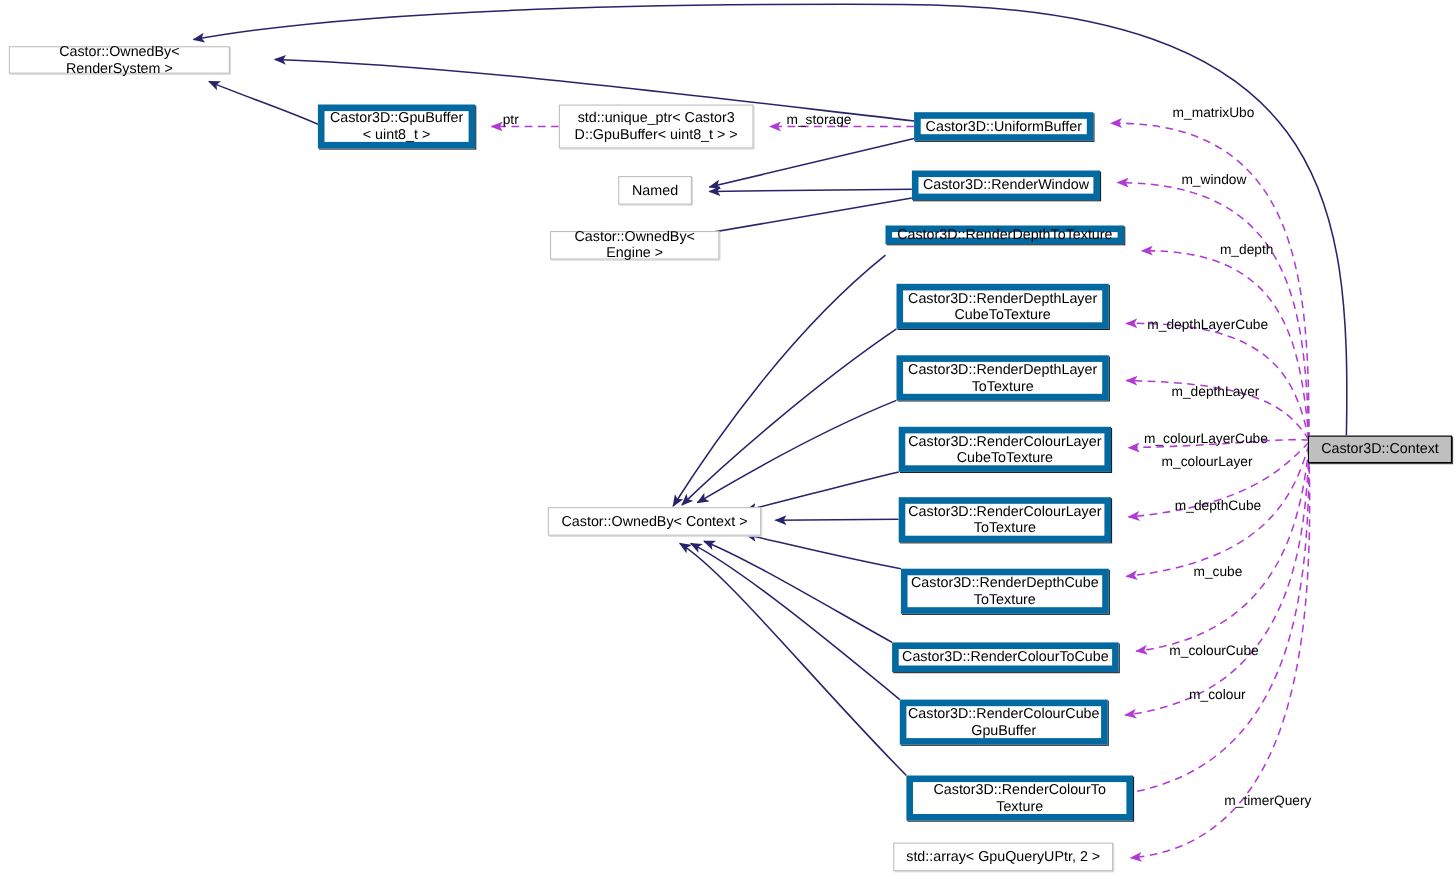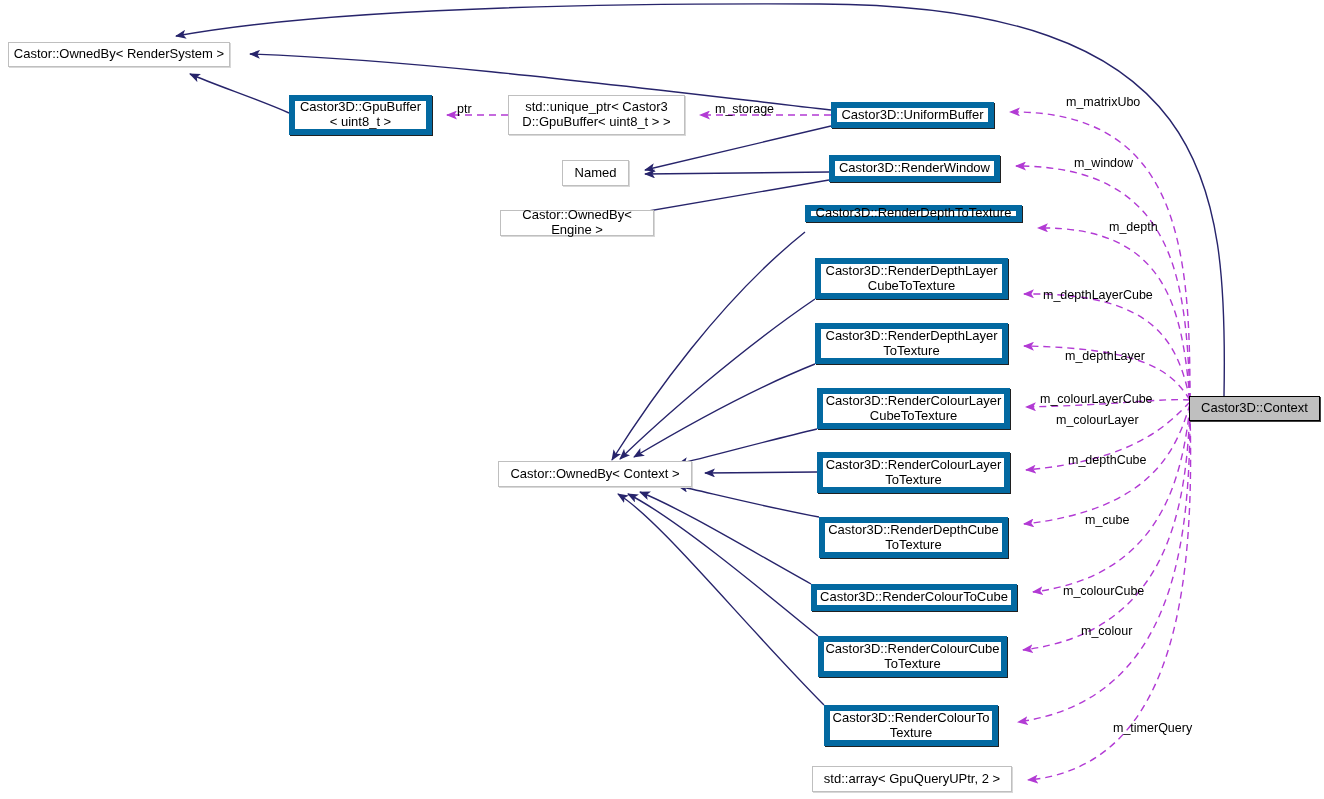--- a/index.html
+++ b/index.html
@@ -167,21 +167,21 @@
     </g>
     <g>
       <path class="inh" marker-end="url(#inhArrow)" d="M818,636 C750,580 672,516 628,494"></path>
     </g>
     <g>
       <path class="inh" marker-end="url(#inhArrow)" d="M824,705 C740,620 660,520 618,494"></path>
     </g>
   </svg>
 
   <div id="node-layer">
-      <div class="node light" style="left: 8px; top: 42px; width: 222px; height: 25px;">Castor::OwnedBy&lt; RenderSystem &gt;</div>
+      <div class="node light" style="left: 8px; top: 42px; width: 201px; height: 25px;">Castor::OwnedBy&lt; RenderSystem &gt;</div>
       <div class="node solid" style="left: 289px; top: 95px; width: 143px; height: 40px;">Castor3D::GpuBuffer
 &lt; uint8_t &gt;</div>
       <div class="node light" style="left: 508px; top: 95px; width: 177px; height: 40px;">std::unique_ptr&lt; Castor3
 D::GpuBuffer&lt; uint8_t &gt; &gt;</div>
       <div class="node solid" style="left: 831px; top: 102px; width: 163px; height: 26px;">Castor3D::UniformBuffer</div>
       <div class="node light" style="left: 562px; top: 160px; width: 67px; height: 26px;">Named</div>
       <div class="node solid" style="left: 829px; top: 155px; width: 171px; height: 27px;">Castor3D::RenderWindow</div>
       <div class="node light" style="left: 500px; top: 210px; width: 154px; height: 26px;">Castor::OwnedBy&lt; Engine &gt;</div>
       <div class="node solid" style="left: 805px; top: 205px; width: 217px; height: 17px;">Castor3D::RenderDepthToTexture</div>
       <div class="node solid" style="left: 815px; top: 258px; width: 193px; height: 41px;">Castor3D::RenderDepthLayer
@@ -189,22 +189,22 @@
       <div class="node solid" style="left: 815px; top: 323px; width: 193px; height: 41px;">Castor3D::RenderDepthLayer
 ToTexture</div>
       <div class="node solid" style="left: 817px; top: 388px; width: 193px; height: 41px;">Castor3D::RenderColourLayer
 CubeToTexture</div>
       <div class="node solid" style="left: 817px; top: 452px; width: 193px; height: 41px;">Castor3D::RenderColourLayer
 ToTexture</div>
       <div class="node solid" style="left: 819px; top: 517px; width: 189px; height: 41px;">Castor3D::RenderDepthCube
 ToTexture</div>
       <div class="node solid" style="left: 811px; top: 584px; width: 206px; height: 27px;">Castor3D::RenderColourToCube</div>
       <div class="node solid" style="left: 818px; top: 636px; width: 189px; height: 41px;">Castor3D::RenderColourCube
-ToTexture</div>
-      <div class="node solid" style="left: 824px; top: 705px; width: 174px; height: 41px;">Castor3D::RenderColourTo
+GpuBuffer</div>
+      <div class="node solid" style="left: 824px; top: 705px; width: 206px; height: 41px;">Castor3D::RenderColourTo
 Texture</div>
       <div class="node light" style="left: 498px; top: 461px; width: 194px; height: 26px;">Castor::OwnedBy&lt; Context &gt;</div>
       <div class="node light" style="left: 812px; top: 766px; width: 200px; height: 26px;">std::array&lt; GpuQueryUPtr, 2 &gt;</div>
       <div class="node current" style="left: 1189px; top: 396px; width: 131px; height: 25px;">Castor3D::Context</div>
     </div>
 
   <div id="label-layer">
       <div class="edge-label" style="left: 457px; top: 102px;">ptr</div>
       <div class="edge-label" style="left: 715px; top: 102px;">m_storage</div>
       <div class="edge-label" style="left: 1066px; top: 95px;">m_matrixUbo</div>

